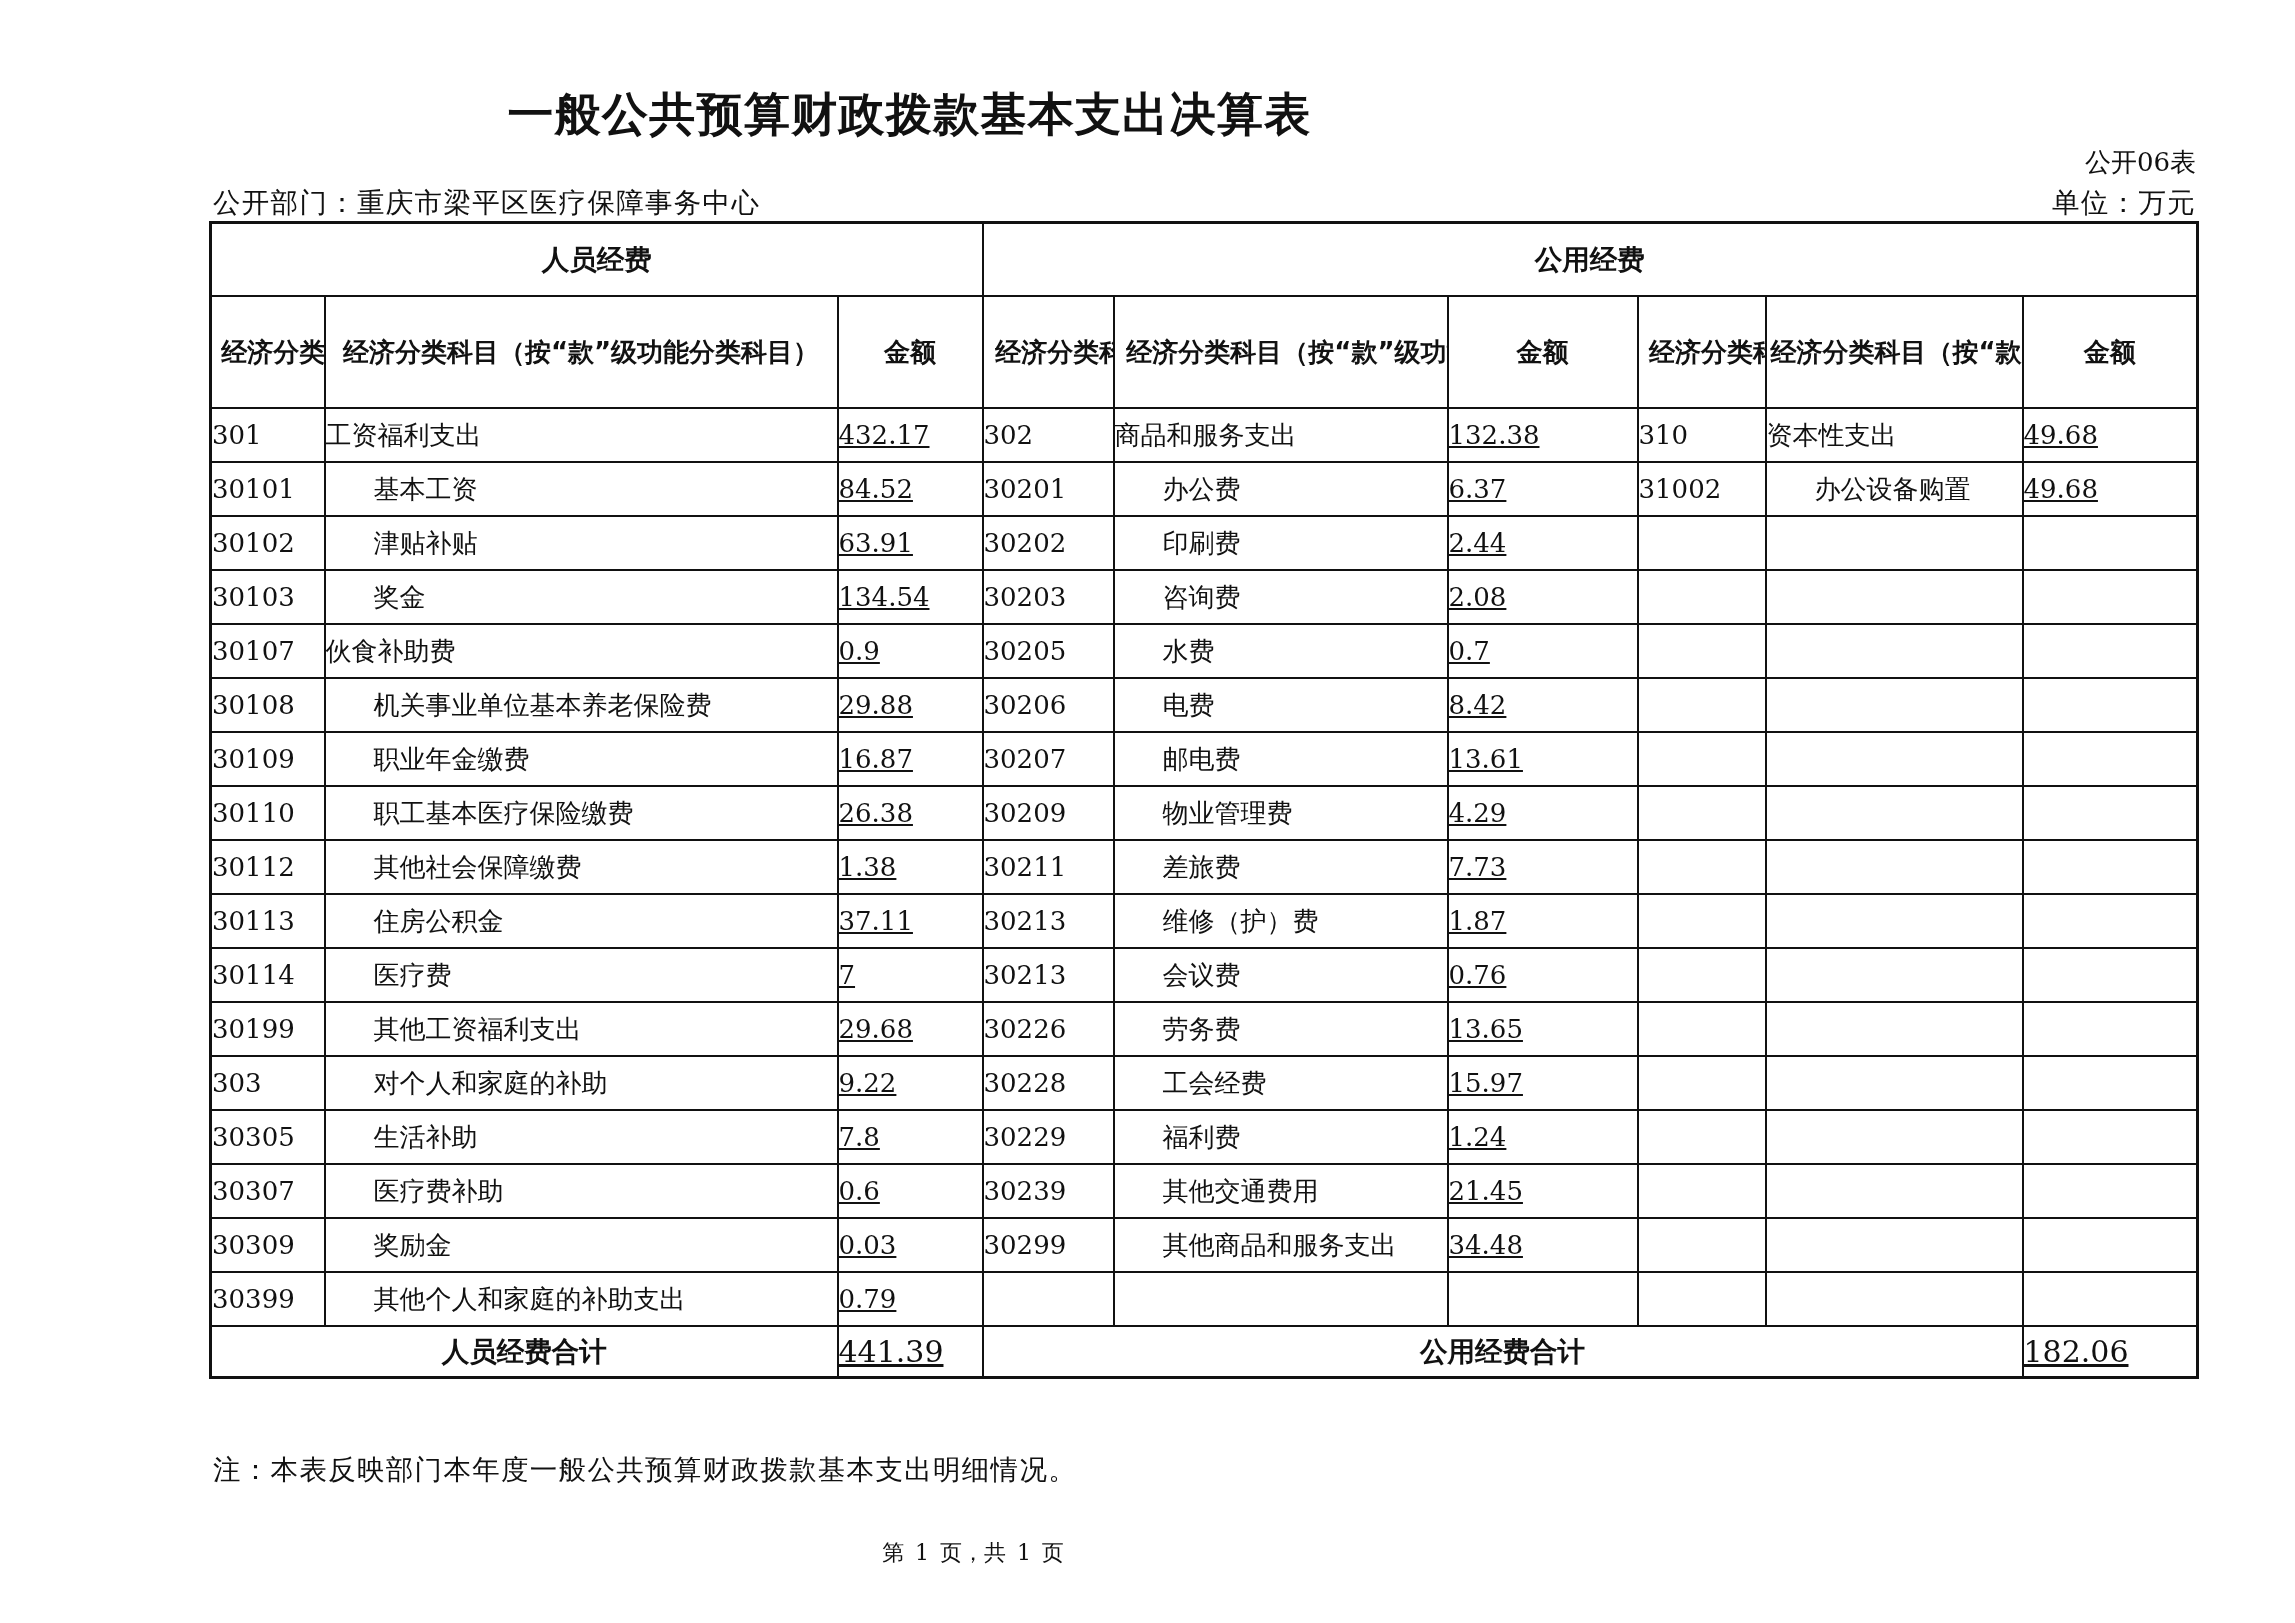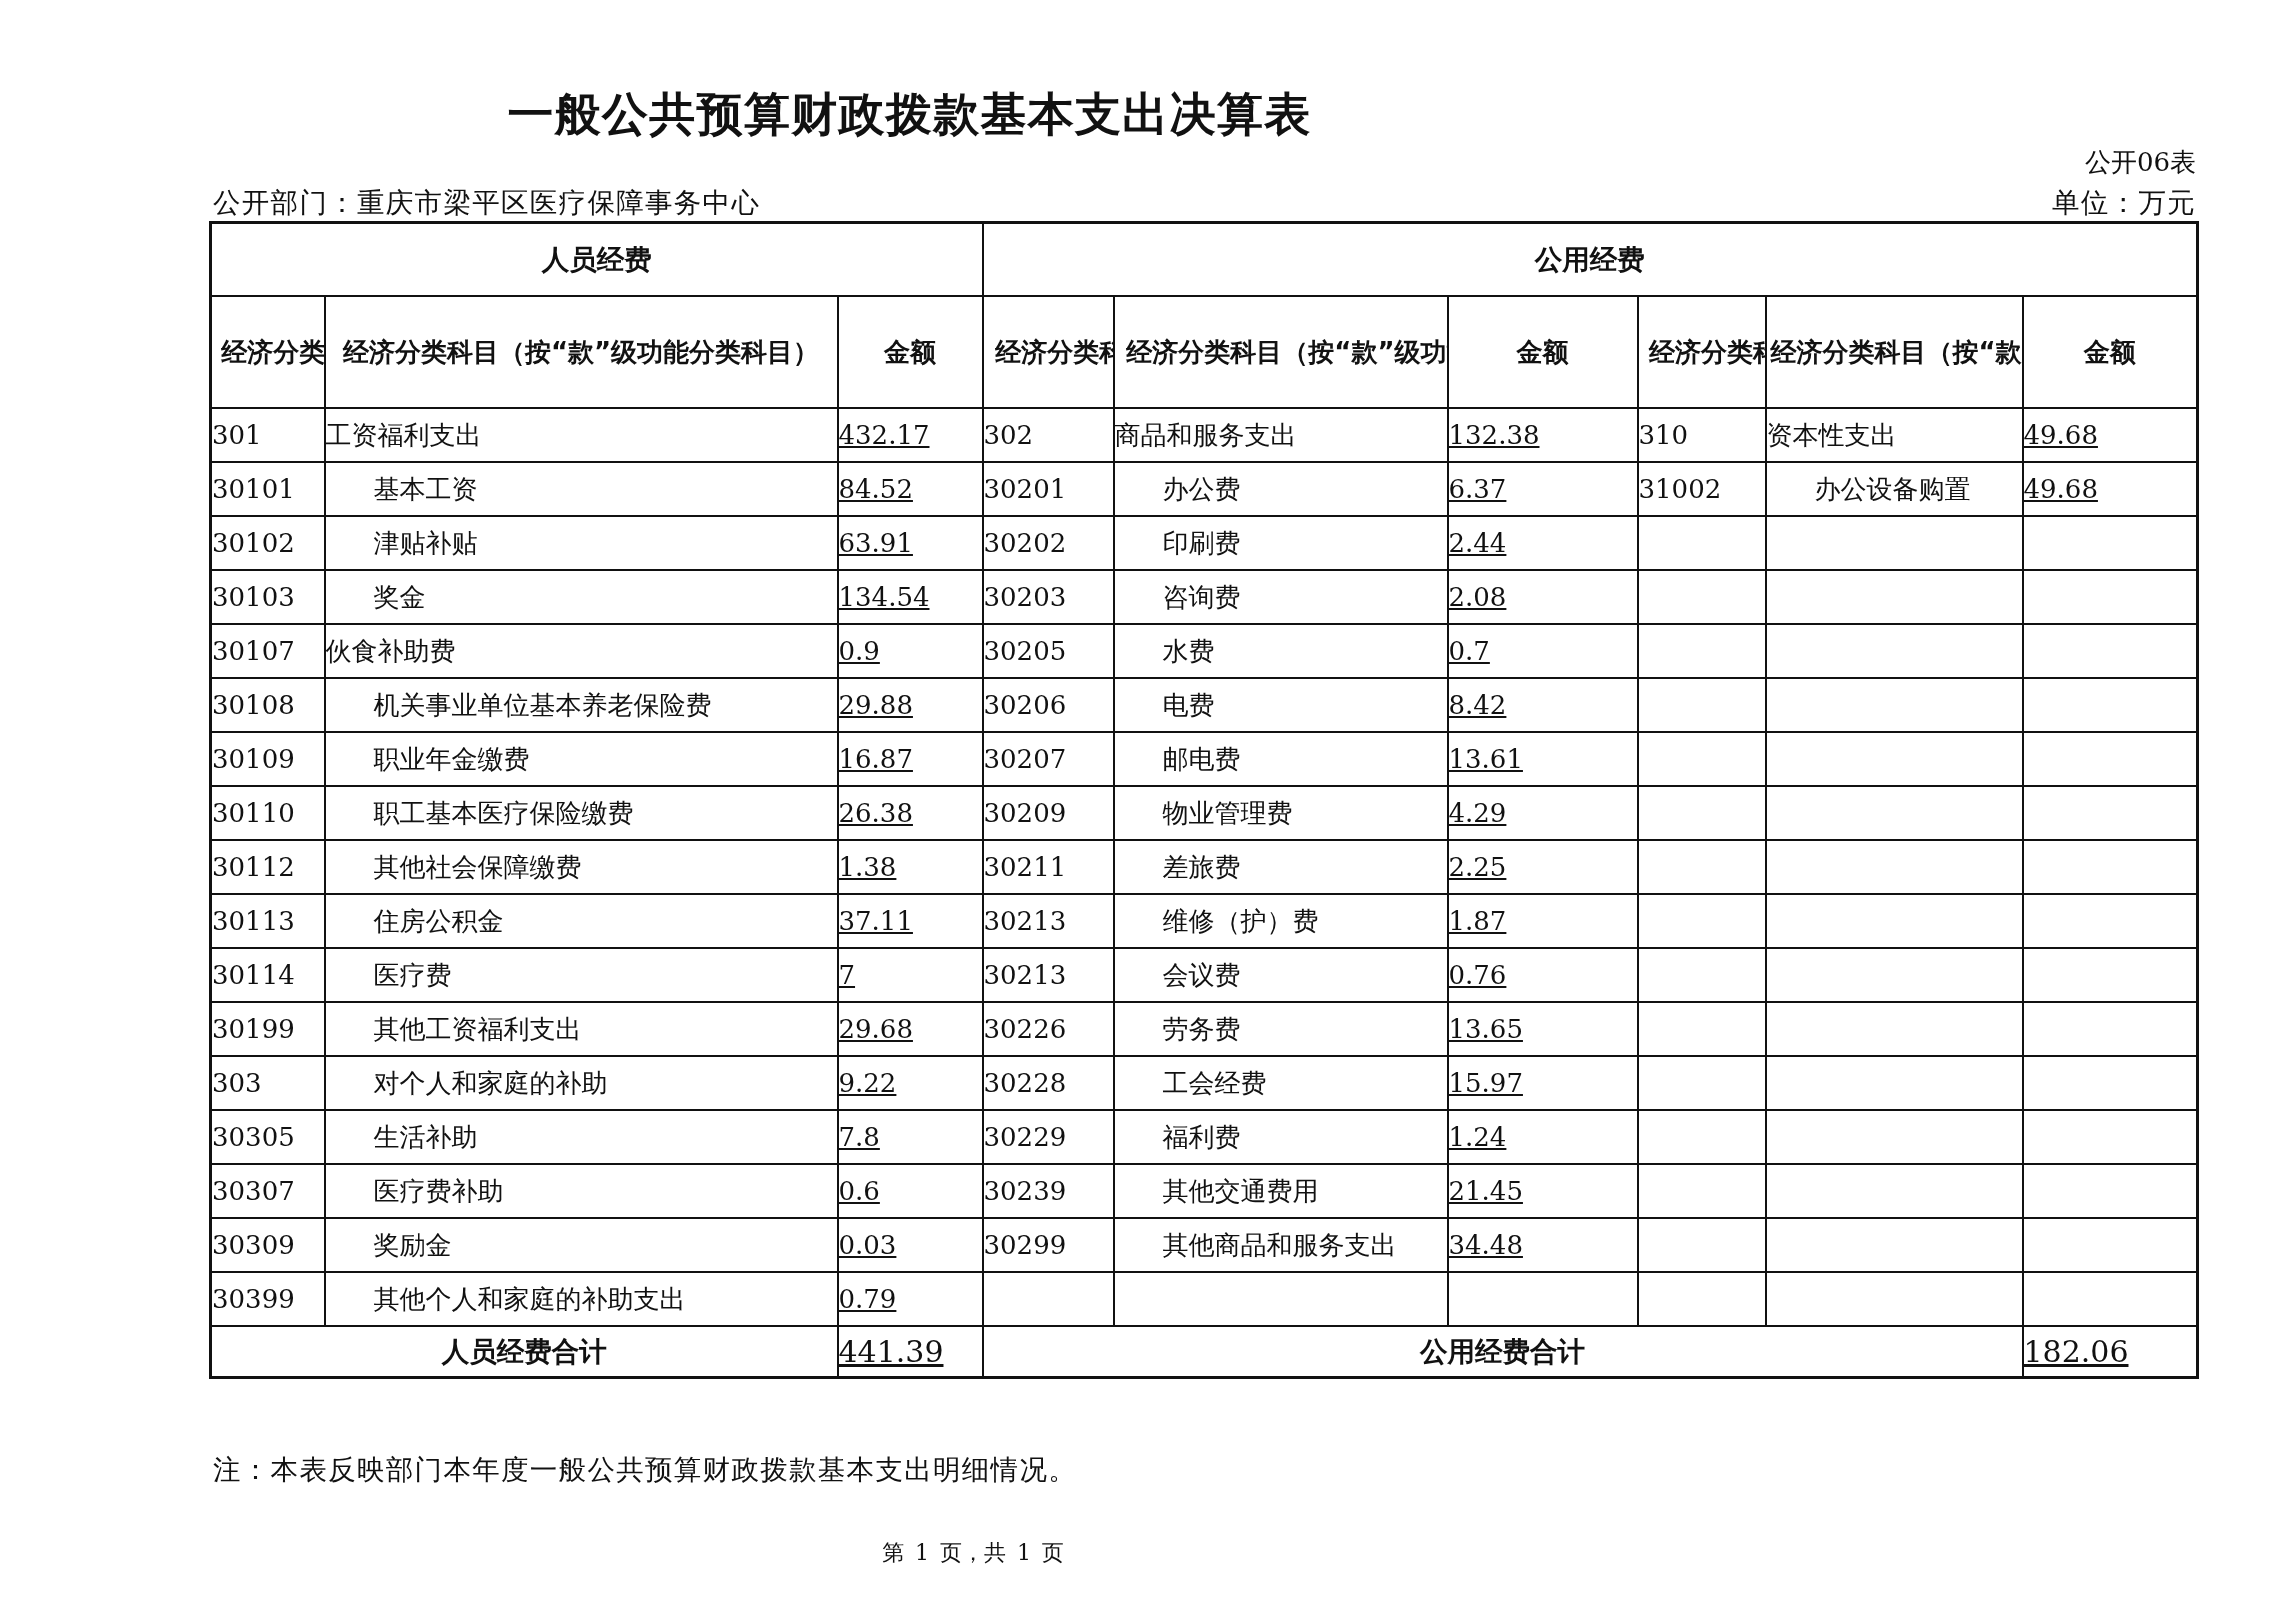--- a/index.html
+++ b/index.html
@@ -148,21 +148,21 @@
         <td class="code"></td>
         <td class="name"></td>
         <td class="amt"></td>
       </tr>
       <tr class="row">
         <td class="code">30112</td>
         <td class="name indent">其他社会保障缴费</td>
         <td class="amt">1.38</td>
         <td class="code">30211</td>
         <td class="name indent">差旅费</td>
-        <td class="amt">2.25</td>
+        <td class="amt">7.73</td>
         <td class="code"></td>
         <td class="name"></td>
         <td class="amt"></td>
       </tr>
       <tr class="row">
         <td class="code">30113</td>
         <td class="name indent">住房公积金</td>
         <td class="amt">37.11</td>
         <td class="code">30213</td>
         <td class="name indent">维修（护）费</td>

